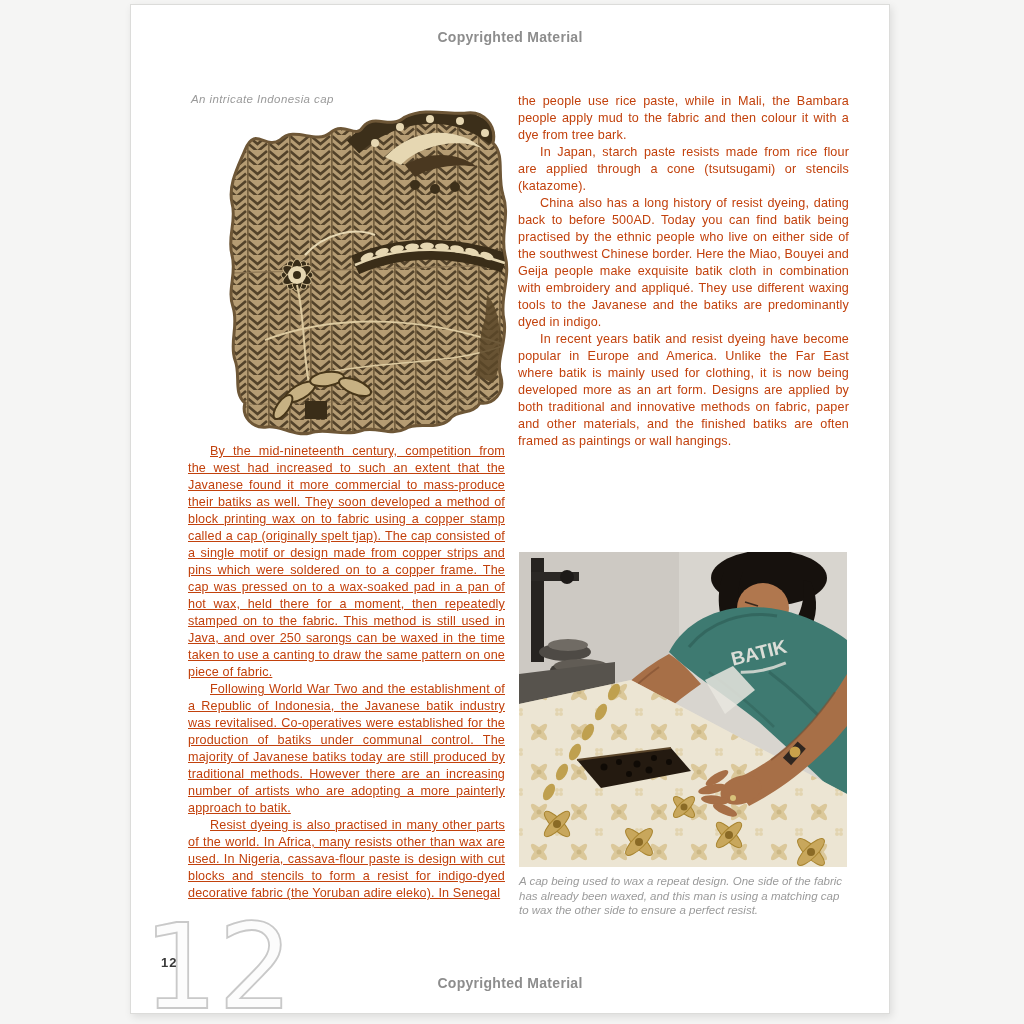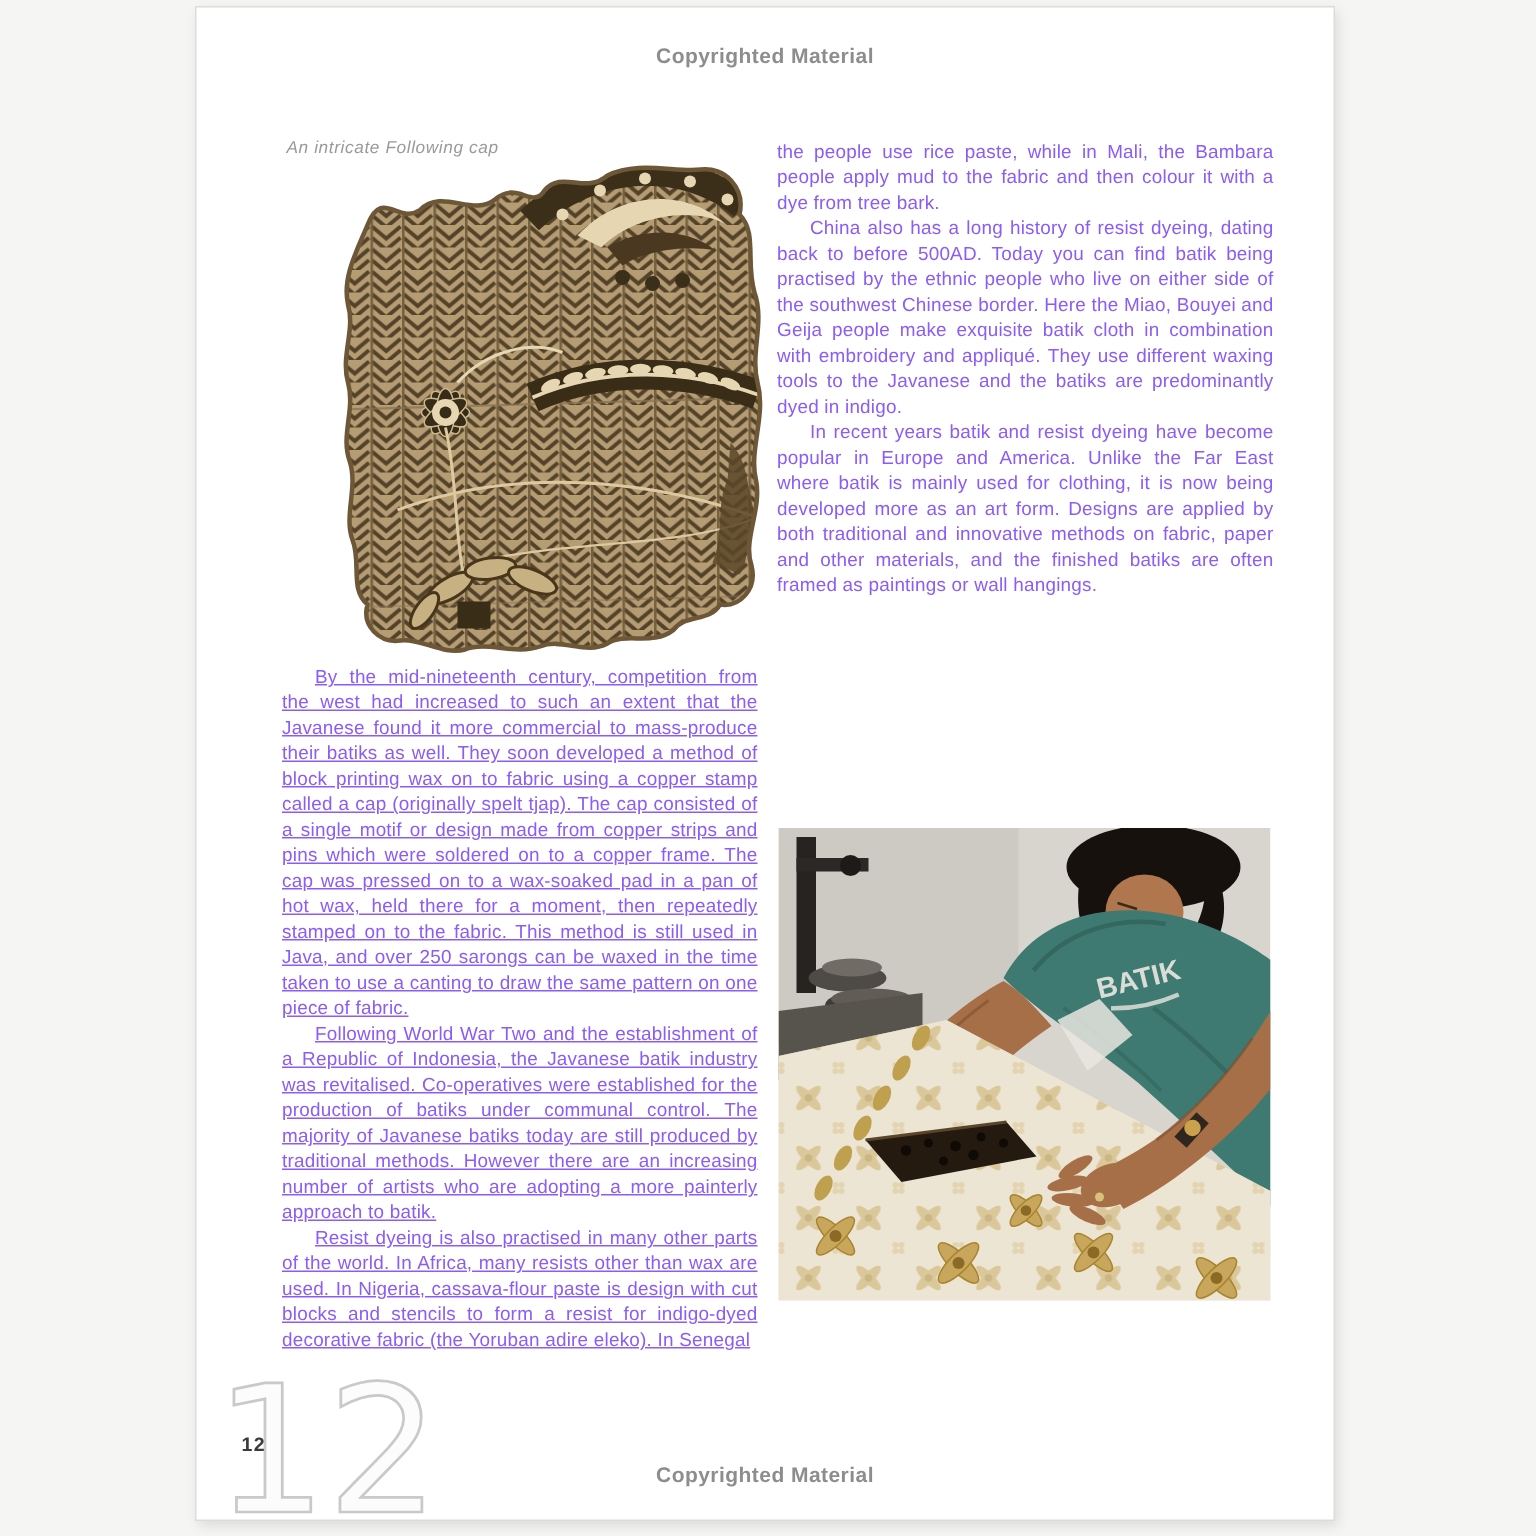--- a/index.html
+++ b/index.html
@@ -4,42 +4,42 @@
 <style>
   html,body{margin:0;padding:0;background:#f5f5f4;}
   .canvas{position:relative;width:1024px;height:1024px;background:#f5f5f4;overflow:hidden;
           font-family:"Liberation Sans",sans-serif;}
   .page{position:absolute;left:130px;top:4px;width:758px;height:1008px;background:#ffffff;
         border:1px solid #dcdcda;box-shadow:2px 3px 8px rgba(0,0,0,0.10);}
   .copymark{position:absolute;left:0;width:758px;text-align:center;
             font-weight:bold;font-size:14px;letter-spacing:.3px;color:#8d8d8d;}
   .cap-caption{position:absolute;left:60px;top:88px;font-style:italic;font-size:11.5px;
                color:#9a9a9a;letter-spacing:.4px;}
-  .col{position:absolute;color:#8b5cf6;font-size:12.6px;line-height:17px;text-align:justify;
+  .col{position:absolute;color:#c2410c;font-size:12.6px;line-height:17px;text-align:justify;
        letter-spacing:.15px;}
   .col p{margin:0;}
   .col p.indent{text-indent:22px;}
   .left-col{left:57px;top:438px;width:317px;text-decoration:underline;}
   .right-col{left:387px;top:88px;width:331px;}
   .figure{position:absolute;}
   .photo-caption{position:absolute;left:388px;top:869px;width:332px;font-style:italic;
                  font-size:11.5px;line-height:14.5px;color:#9b9b9b;text-align:left;}
   .ghost-num{position:absolute;left:8px;top:906px;}
   .page-num{position:absolute;left:30px;top:950px;font-weight:bold;font-size:13px;color:#3a3a3a;
             letter-spacing:1px;}
 </style>
 </head>
 <body>
 
 <div class="canvas">
   <div class="page">
 
     <div class="copymark" style="top:24px;">Copyrighted Material</div>
 
-    <div class="cap-caption">An intricate Following cap</div>
+    <div class="cap-caption">An intricate Indonesia cap</div>
 
     <div class="figure" style="left:74px;top:100px;width:308px;height:332px;">
       <svg width="308" height="332" viewBox="0 0 308 332">
         <defs>
           <pattern id="hb" width="21" height="15" patternUnits="userSpaceOnUse">
             <rect width="21" height="15" fill="#b59c73"></rect>
             <path d="M1,1 L10.5,9 L20,1" stroke="#52422a" stroke-width="2.6" fill="none"></path>
             <path d="M1,8.5 L10.5,16.5 L20,8.5" stroke="#52422a" stroke-width="2.6" fill="none"></path>
             <line x1="0.8" y1="0" x2="0.8" y2="15" stroke="#75603f" stroke-width="1.8"></line>
           </pattern>
@@ -106,20 +106,21 @@
     </div>
 
     <div class="col left-col">
         <p class="indent">By the mid-nineteenth century, competition from the west had increased to such an extent that the Javanese found it more commercial to mass-produce their batiks as well. They soon developed a method of block printing wax on to fabric using a copper stamp called a cap (originally spelt tjap). The cap consisted of a single motif or design made from copper strips and pins which were soldered on to a copper frame. The cap was pressed on to a wax-soaked pad in a pan of hot wax, held there for a moment, then repeatedly stamped on to the fabric. This method is still used in Java, and over 250 sarongs can be waxed in the time taken to use a canting to draw the same pattern on one piece of fabric.</p>
         <p class="indent">Following World War Two and the establishment of a Republic of Indonesia, the Javanese batik industry was revitalised. Co-operatives were established for the production of batiks under communal control. The majority of Javanese batiks today are still produced by traditional methods. However there are an increasing number of artists who are adopting a more painterly approach to batik.</p>
         <p class="indent">Resist dyeing is also practised in many other parts of the world. In Africa, many resists other than wax are used. In Nigeria, cassava-flour paste is design with cut blocks and stencils to form a resist for indigo-dyed decorative fabric (the Yoruban adire eleko). In Senegal</p>
       </div>
 
     <div class="col right-col">
         <p class="no-indent">the people use rice paste, while in Mali, the Bambara people apply mud to the fabric and then colour it with a dye from tree bark.</p>
+        <p class="indent">In Japan, starch paste resists made from rice flour are applied through a cone (tsutsugami) or stencils (katazome).</p>
         <p class="indent">China also has a long history of resist dyeing, dating back to before 500AD. Today you can find batik being practised by the ethnic people who live on either side of the southwest Chinese border. Here the Miao, Bouyei and Geija people make exquisite batik cloth in combination with embroidery and appliqué. They use different waxing tools to the Javanese and the batiks are predominantly dyed in indigo.</p>
         <p class="indent">In recent years batik and resist dyeing have become popular in Europe and America. Unlike the Far East where batik is mainly used for clothing, it is now being developed more as an art form. Designs are applied by both traditional and innovative methods on fabric, paper and other materials, and the finished batiks are often framed as paintings or wall hangings.</p>
       </div>
 
     <div class="figure" style="left:388px;top:547px;width:328px;height:315px;">
       <svg width="328" height="315" viewBox="0 0 328 315">
         <defs>
           <pattern id="bx" width="40" height="40" patternUnits="userSpaceOnUse">
             <rect width="40" height="40" fill="#ece5d3"></rect>
             <g opacity="0.8">
@@ -236,20 +237,21 @@
           </g>
           <g transform="translate(165,255)">
             <ellipse rx="14" ry="5" fill="#c8a75c" stroke="#a8842f" transform="rotate(45)"></ellipse>
             <ellipse rx="14" ry="5" fill="#c8a75c" stroke="#a8842f" transform="rotate(135)"></ellipse>
             <circle r="3.5" fill="#8a6a25"></circle>
           </g>
         </g>
       </svg>
     </div>
 
+    <div class="photo-caption">A cap being used to wax a repeat design. One side of the fabric has already been waxed, and this man is using a matching cap to wax the other side to ensure a perfect resist.</div>
 
     <div class="ghost-num">
       <svg width="250" height="110" viewBox="0 0 250 110">
         <text x="4" y="97" font-family="DejaVu Sans, sans-serif" font-size="118" fill="#fcfcfc" stroke="#c9c9c9" stroke-width="1.8">12</text>
       </svg>
     </div>
 
     <div class="page-num">12</div>
 
     <div class="copymark" style="top:970px;">Copyrighted Material</div>

